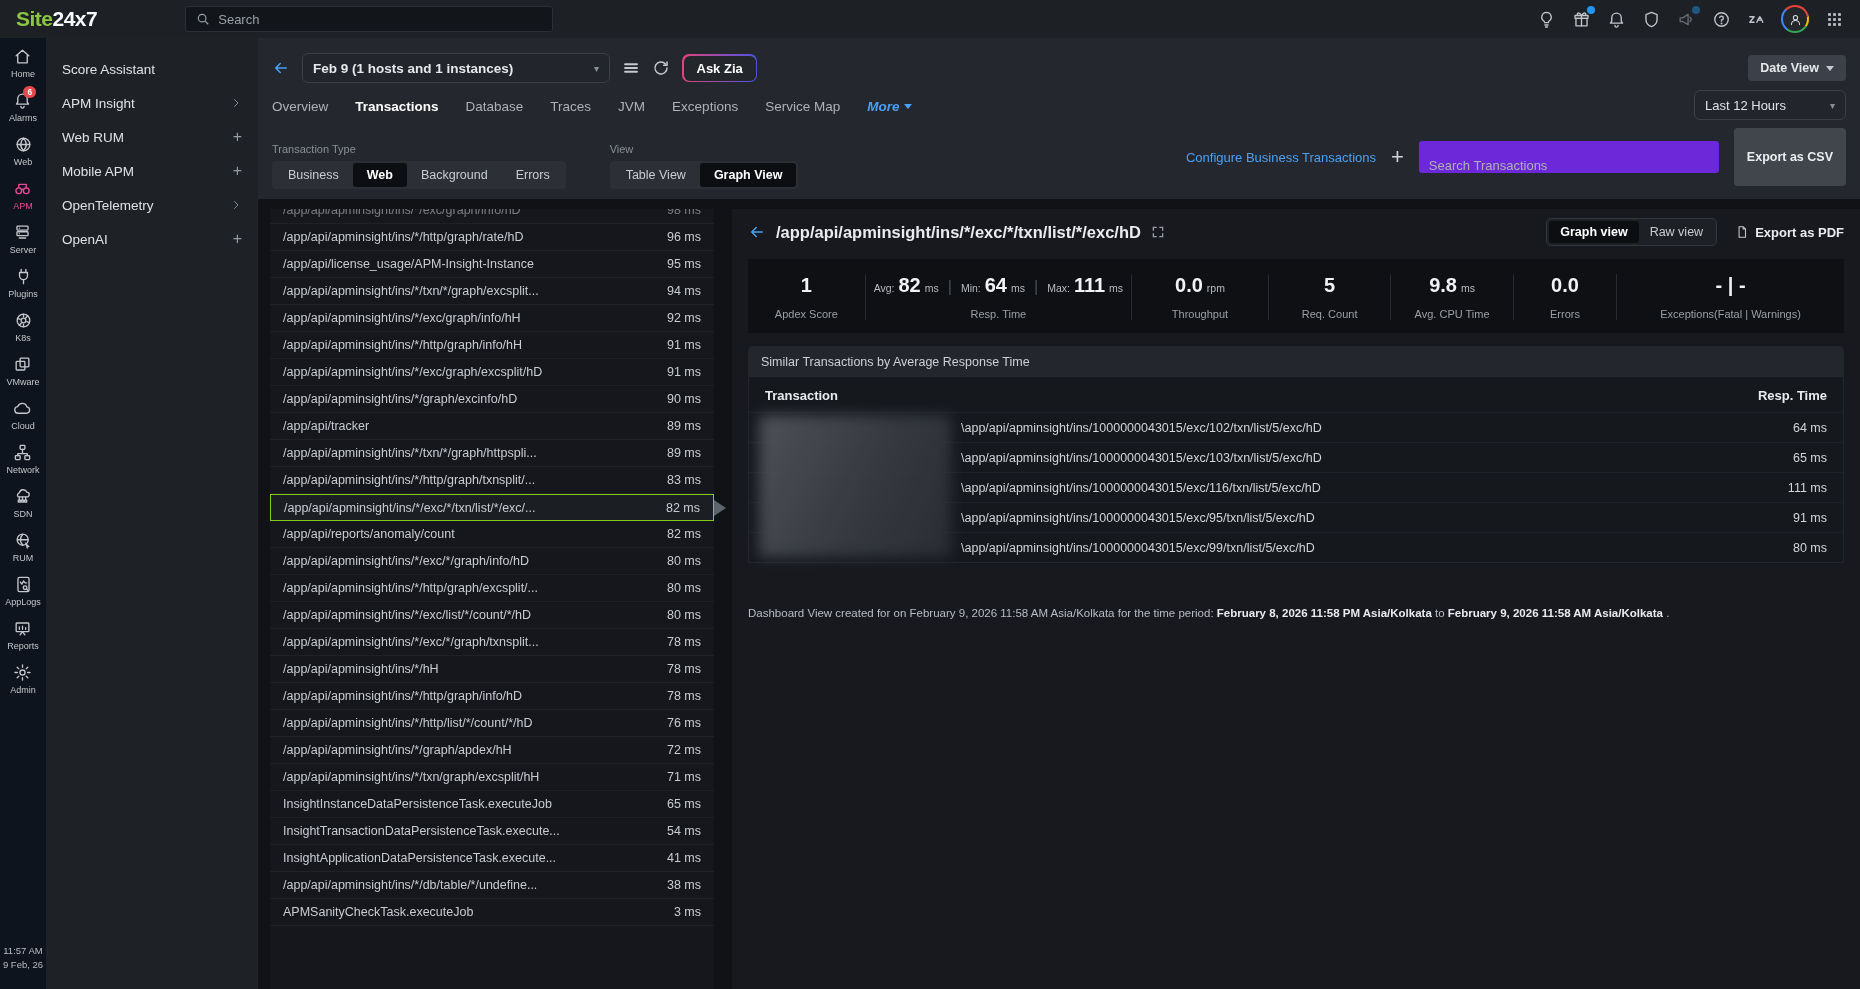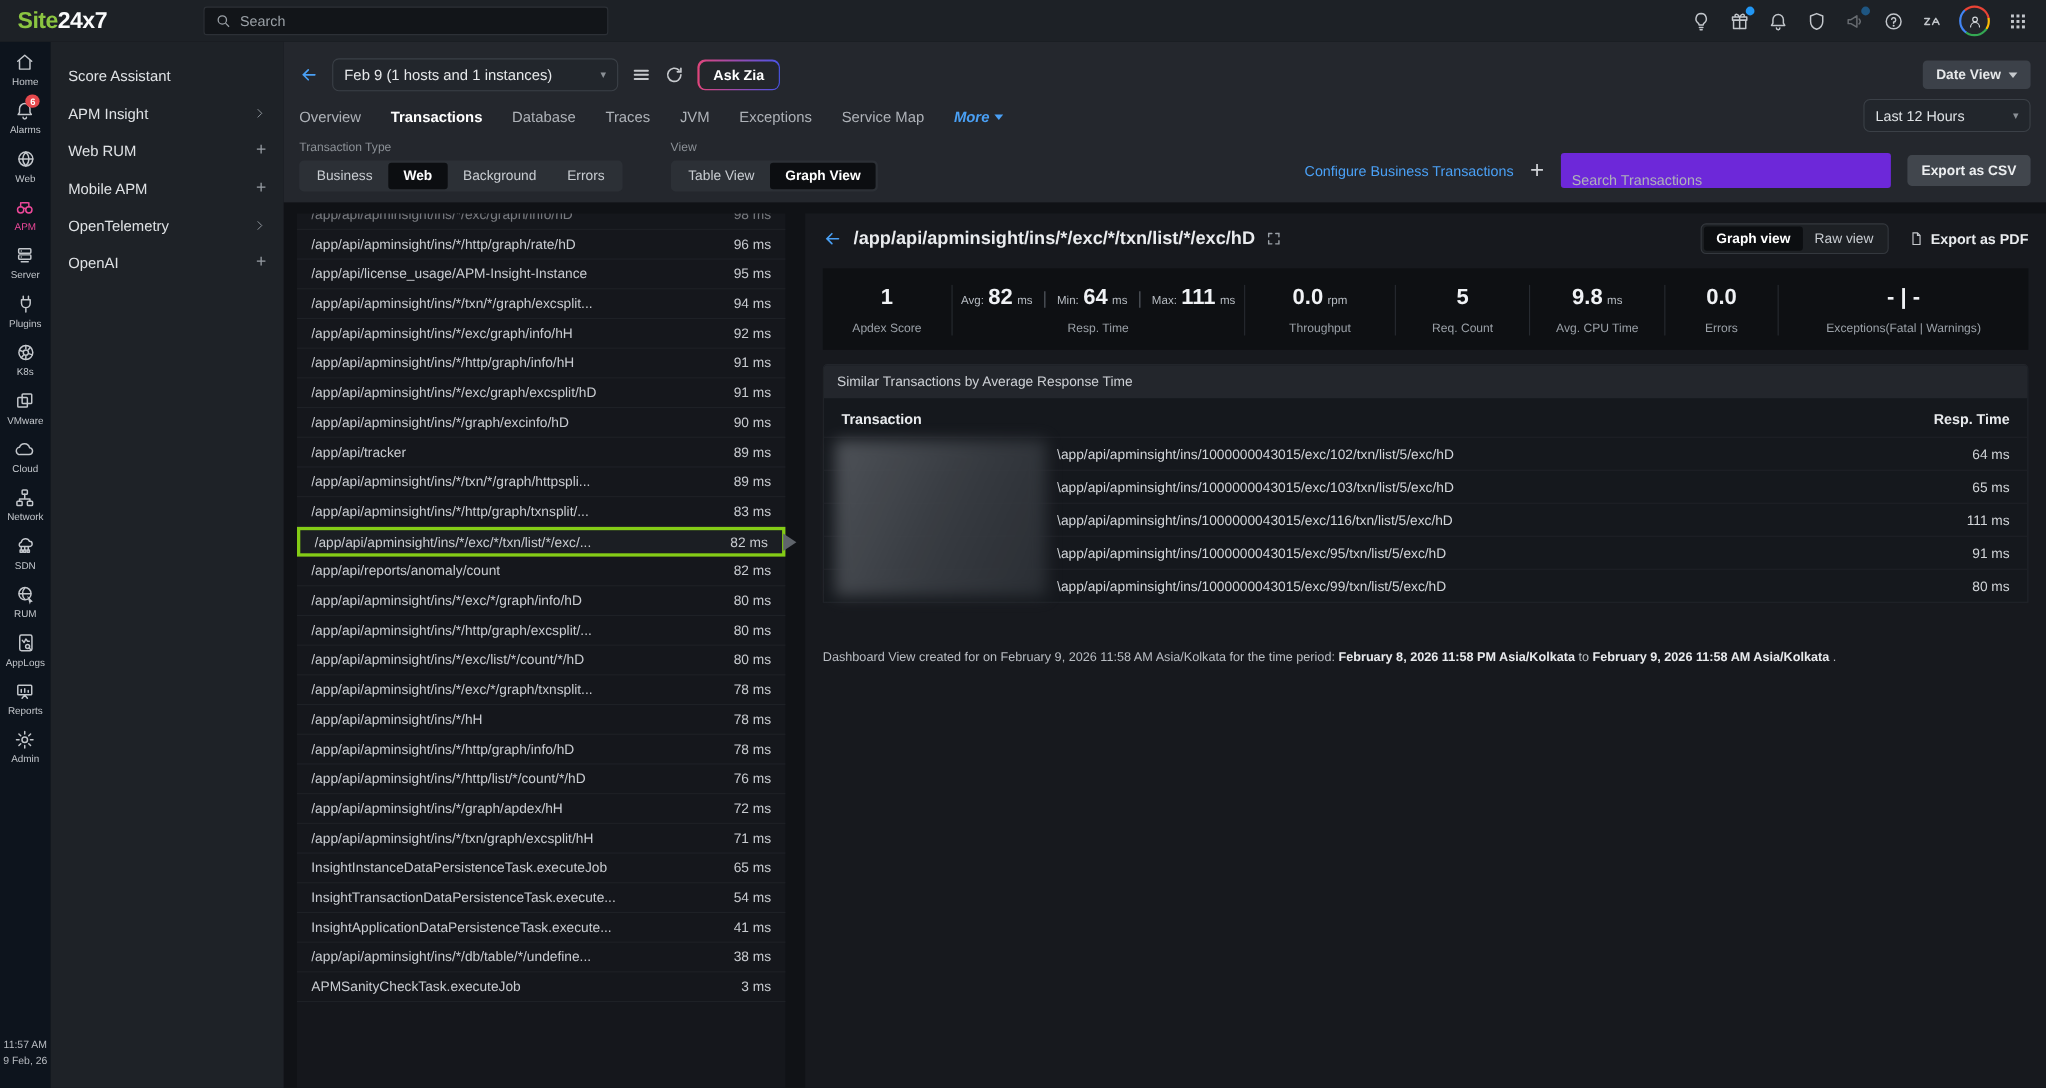--- a/index.html
+++ b/index.html
@@ -42,21 +42,21 @@
   .sb-item .sfx{margin-left:auto;color:#969ca3;display:flex;align-items:center;}
   .sb-item .sfx svg{width:12px;height:12px;}
   .sb-item .sfx.plus{font-size:16px;font-weight:400;line-height:1;}
 
   
   .main{flex:1;display:flex;flex-direction:column;background:#24272d;min-width:0;}
 
   .hdr{height:50px;flex:none;display:flex;align-items:center;padding:10px 14px 0;gap:12px;}
   .backbtn{color:#4aa0f5;display:flex;cursor:pointer;}
   .backbtn svg{width:18px;height:18px;}
-  .selector{width:260px;height:30px;border:1px solid #3b4047;background:#22262c;border-radius:6px;display:flex;align-items:center;padding:0 10px;font-size:13.5px;font-weight:400;color:#e6e8ea;cursor:pointer;}
+  .selector{width:308px;height:30px;border:1px solid #3b4047;background:#22262c;border-radius:6px;display:flex;align-items:center;padding:0 10px;font-size:13.5px;font-weight:700;color:#e6e8ea;cursor:pointer;}
   .selector .caret{margin-left:auto;color:#8b9096;font-size:10px;}
   .hicon{color:#c6c9cd;display:flex;cursor:pointer;}
   .hicon svg{width:18px;height:18px;}
   .askzia-w{background:linear-gradient(90deg,#e0457b,#4a54e8);padding:1.5px;border-radius:7px;cursor:pointer;}
   .askzia{background:#23262b;border-radius:6px;padding:5px 13px;font-size:13px;font-weight:700;color:#fff;white-space:nowrap;}
   .dateview{margin-left:auto;background:#3c4149;border-radius:4px;padding:6px 12px;font-size:12.5px;font-weight:700;color:#e6e8ea;display:flex;gap:7px;align-items:center;cursor:pointer;}
   .caret-dn{width:0;height:0;border-left:4px solid transparent;border-right:4px solid transparent;border-top:5px solid #c6c9cd;}
 
   .tabsrow{height:36px;flex:none;display:flex;align-items:center;padding:0 14px;gap:27px;position:relative;}
   .tab{font-size:13.5px;color:#aeb2b8;cursor:pointer;white-space:nowrap;}
@@ -68,32 +68,32 @@
 
   .filterrow{flex:none;display:flex;align-items:flex-end;padding:4px 14px 10px;gap:44px;}
   .flabel{font-size:11px;color:#8b9096;margin-bottom:6px;}
   .seg{display:flex;background:#2c3036;border-radius:4px;padding:2px;}
   .sbtn{padding:5px 14px;font-size:12.5px;color:#c9cdd2;border-radius:3px;cursor:pointer;white-space:nowrap;}
   .sbtn.active{background:#0c0e11;color:#fff;font-weight:700;}
   .frright{margin-left:auto;display:flex;align-items:center;gap:15px;padding-bottom:3px;}
   .cfg{color:#4aa0f5;font-size:13px;cursor:pointer;white-space:nowrap;}
   .plusbig{color:#cfd2d6;font-size:22px;font-weight:300;line-height:1;cursor:pointer;}
   .searchtx{width:300px;height:32px;background:#6d28d9;border-radius:3px;display:flex;align-items:flex-end;padding:0 10px;color:#aeb2b8;font-size:13px;cursor:text;}
-  .exportcsv{background:#41464d;border-radius:4px;padding:7px 13px;font-size:12.5px;font-weight:700;color:#eceef0;cursor:pointer;white-space:nowrap;}
+  .exportcsv{background:#41464d;border-radius:4px;padding:22px 13px;font-size:12.5px;font-weight:700;color:#eceef0;cursor:pointer;white-space:nowrap;}
 
   
   .content{flex:1;display:flex;background:#101216;min-height:0;padding:10px 0 0 12px;gap:18px;}
 
   .txlist{width:444px;flex:none;background:#15171c;position:relative;overflow:visible;}
   .txrow{height:27px;display:flex;align-items:center;padding:0 13px;border-bottom:1px solid #1e2126;position:relative;cursor:pointer;}
   .txname{font-size:12.5px;color:#c9ccd1;white-space:nowrap;overflow:hidden;text-overflow:ellipsis;flex:1;padding-right:10px;}
   .txtime{font-size:12.5px;color:#c9ccd1;white-space:nowrap;}
   .txrow.clipped{height:15px;overflow:hidden;align-items:flex-end;gap:20px;}
   .txrow.clipped span{opacity:.55;margin-bottom:6px;}
-  .txrow.selected{border:3px solid #84cc16;background:#1b1e23;}
+  .txrow.selected{border:1px solid #84cc16;background:#1b1e23;}
   .txrow.selected::after{content:'';position:absolute;right:-13px;top:50%;margin-top:-8px;border-top:8px solid transparent;border-bottom:8px solid transparent;border-left:12px solid #5f646b;}
 
   .detail{flex:1;background:#17191e;display:flex;flex-direction:column;min-width:0;}
   .dtitle{height:46px;flex:none;display:flex;align-items:center;padding:0 16px;gap:10px;}
   .dtitle .t{font-size:16.5px;font-weight:700;color:#e9ebee;white-space:nowrap;overflow:hidden;text-overflow:ellipsis;}
   .exp-ic{color:#9aa0a6;display:flex;cursor:pointer;}
   .exp-ic svg{width:14px;height:14px;}
   .dviews{margin-left:auto;display:flex;align-items:center;gap:18px;flex:none;}
   .segline{display:flex;border:1px solid #34383e;border-radius:5px;background:#1d2024;padding:2px;}
   .segline .sbtn{padding:4px 11px;font-size:12.5px;}

